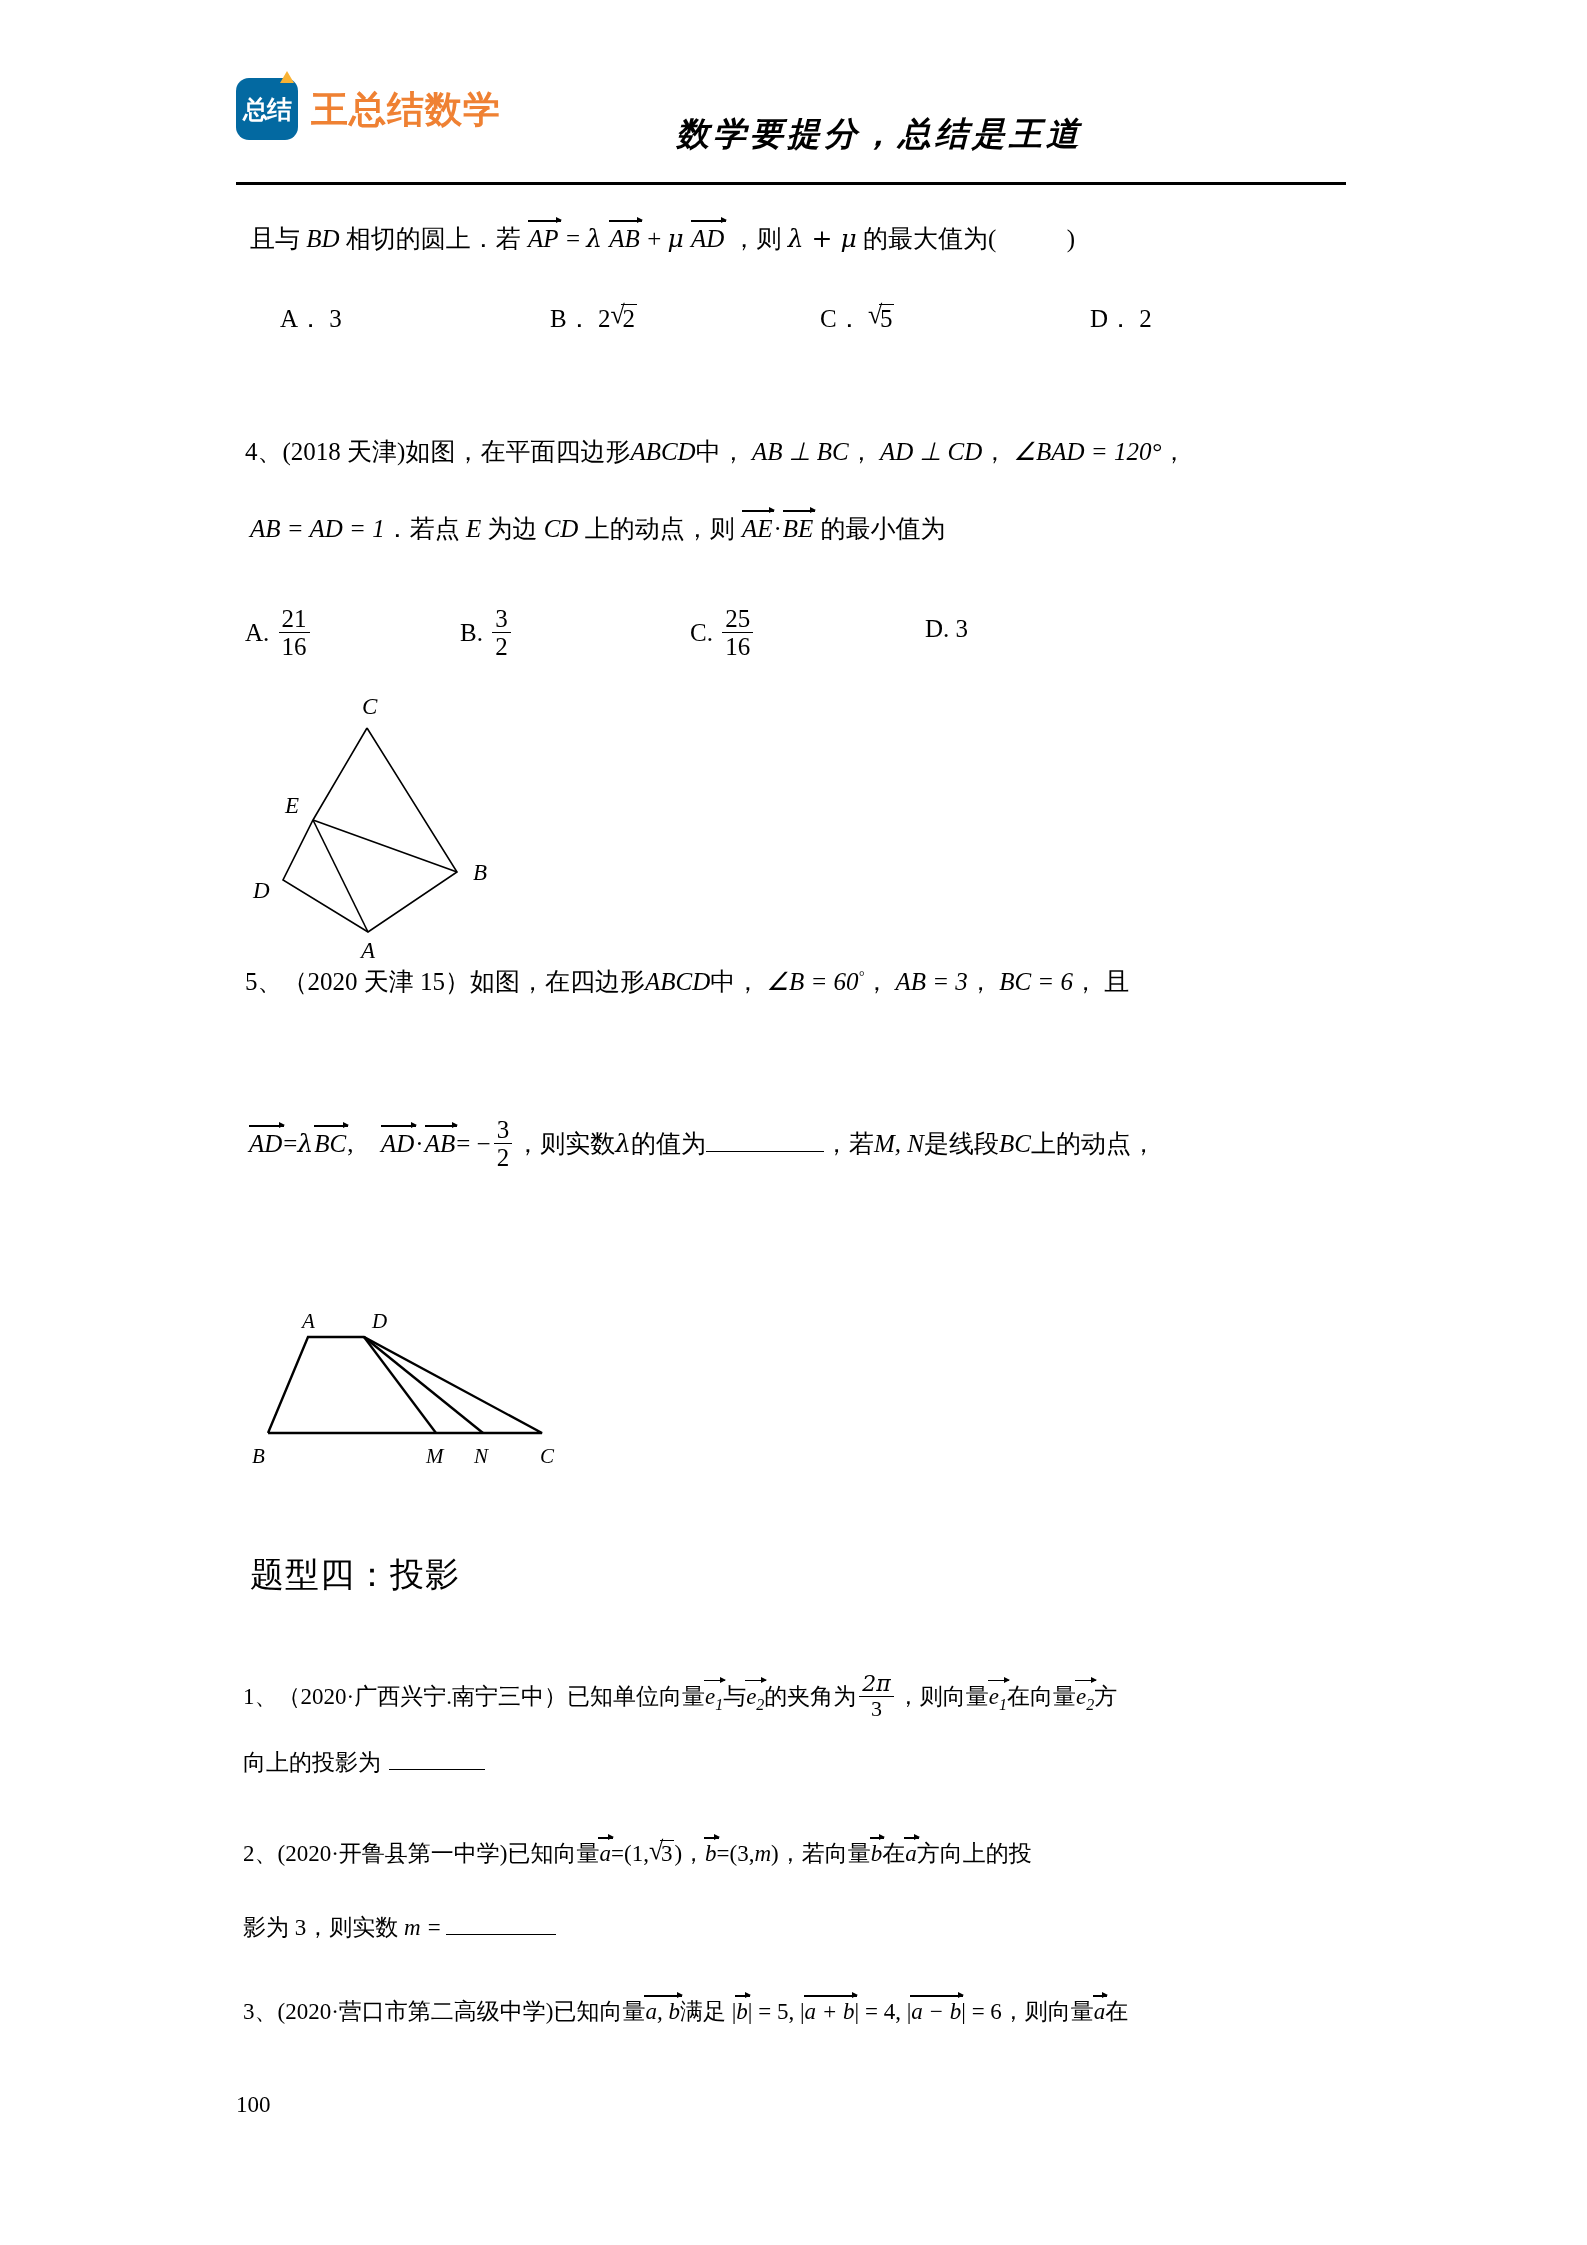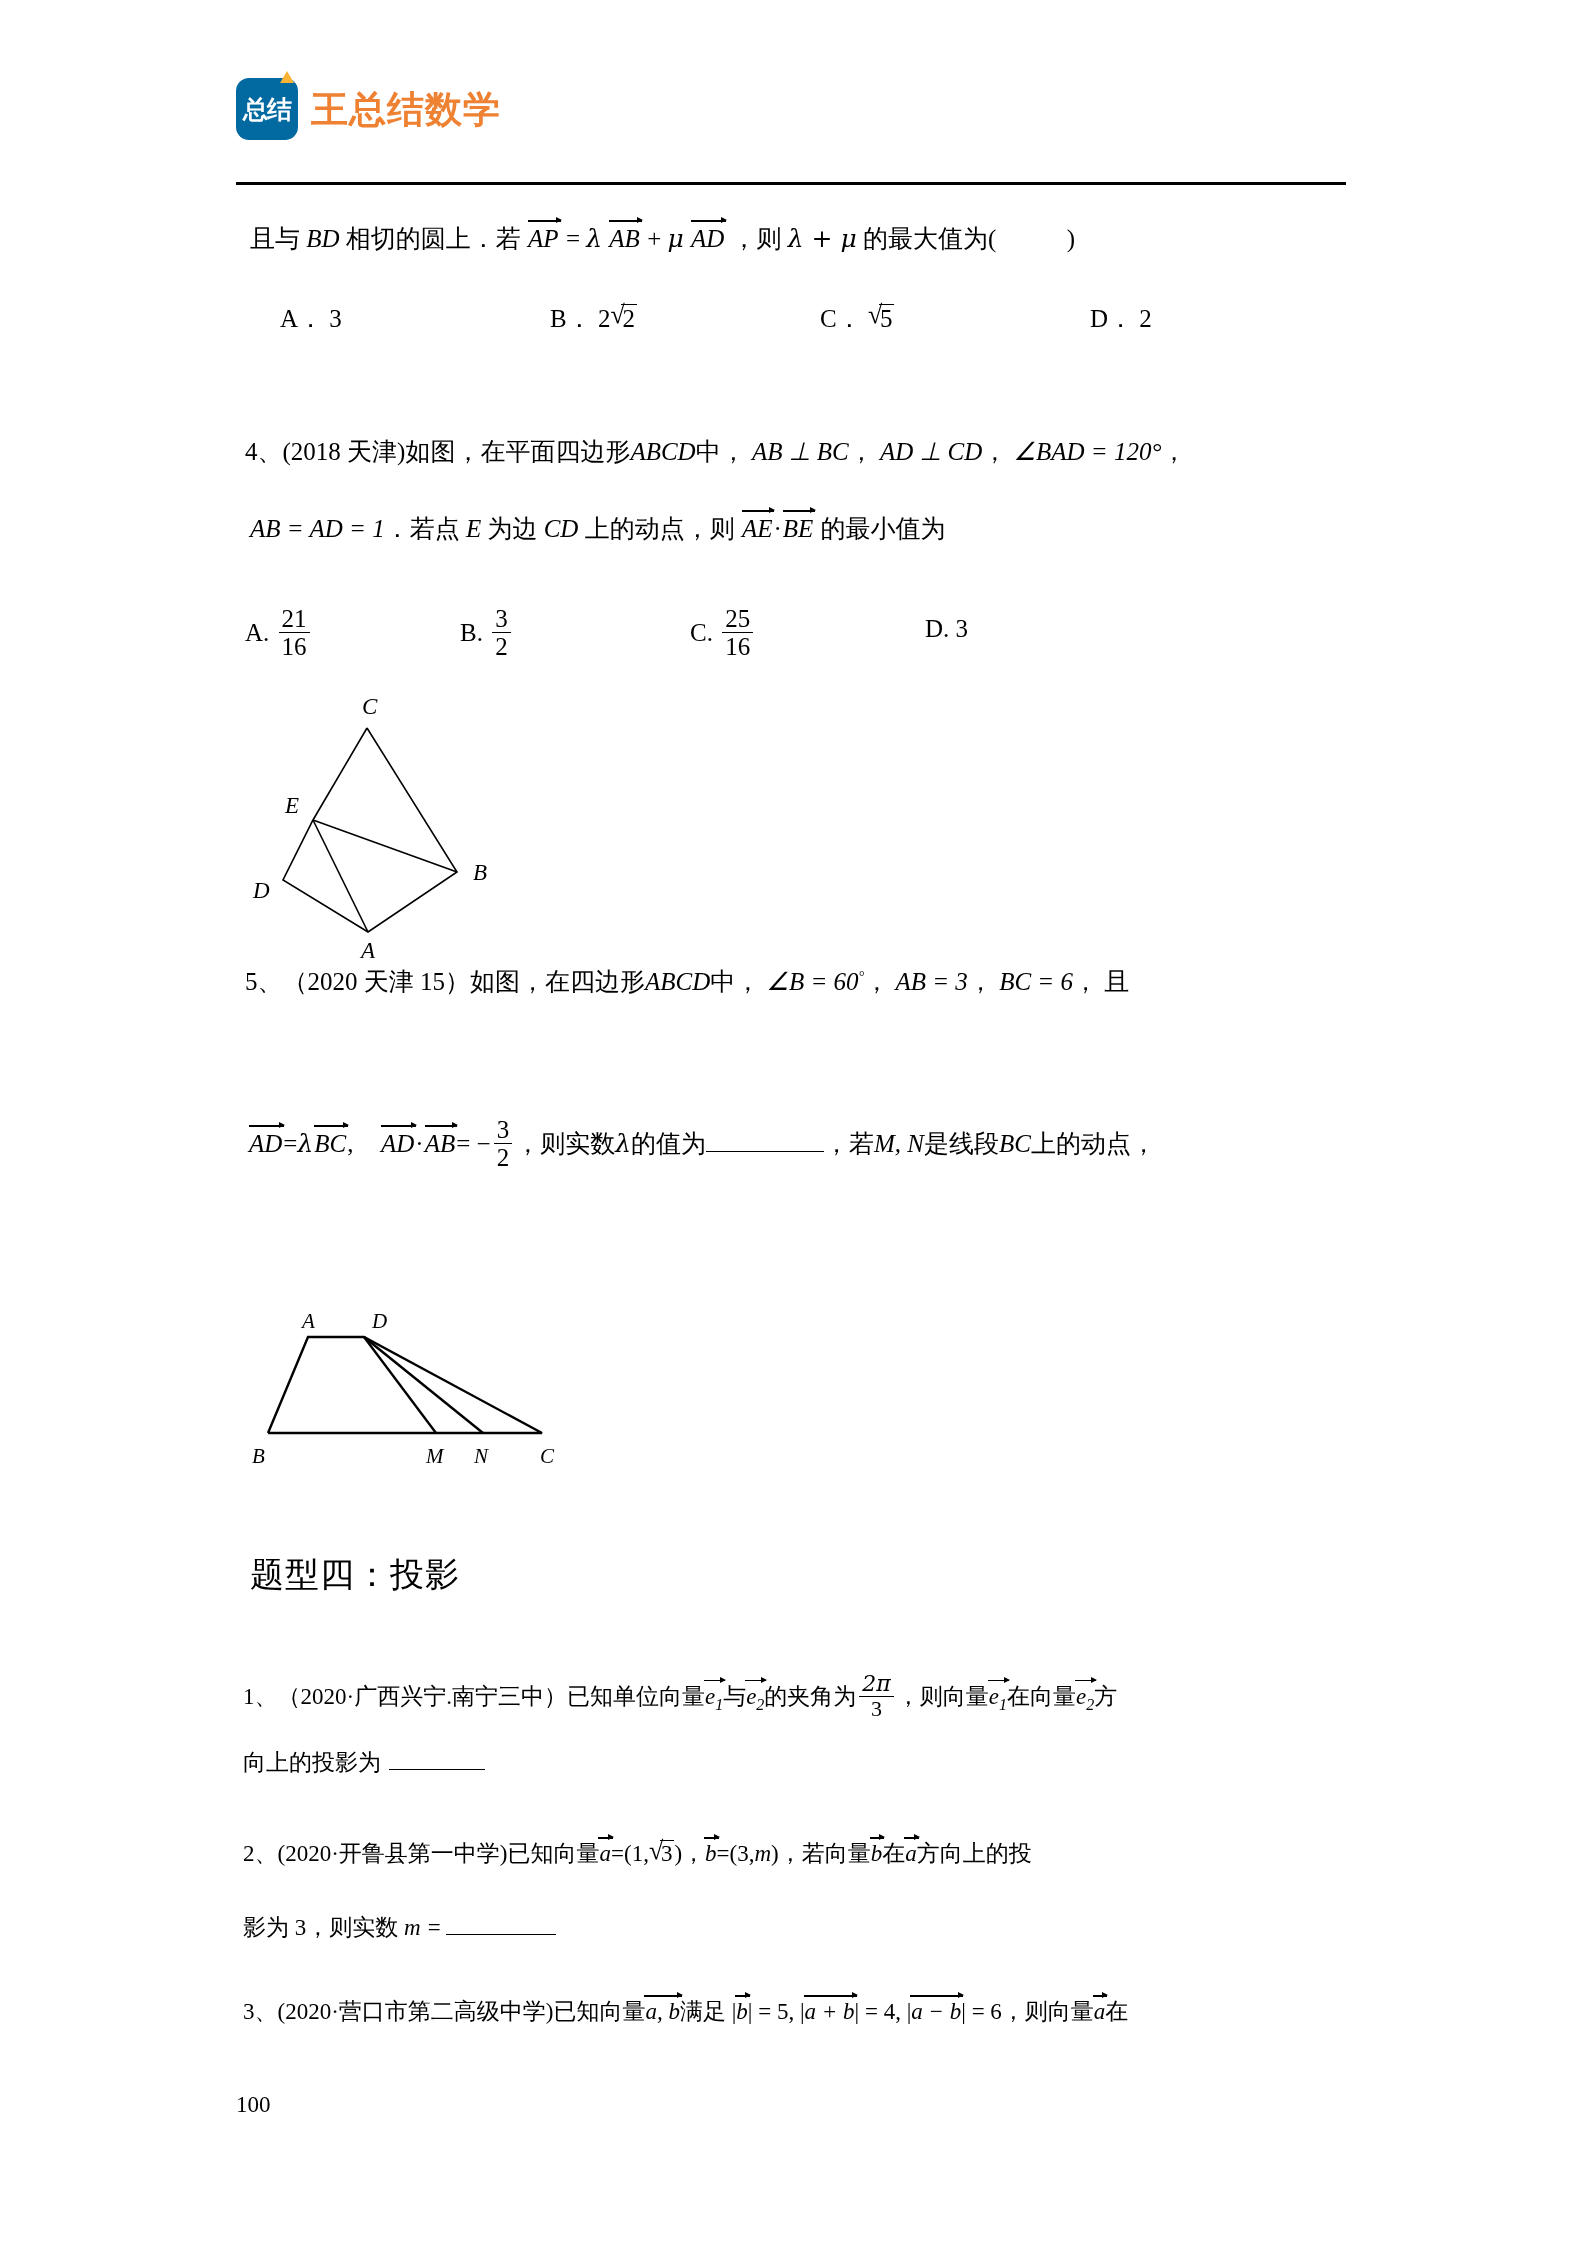--- a/index.html
+++ b/index.html
@@ -145,20 +145,21 @@
 </head>
 <body>
 
 <div class="page">
 
   <div class="header">
     <div class="logo-wrap">
       <div class="logo-badge">总结</div>
       <div class="logo-text">王总结数学</div>
     </div>
+    <div class="slogan">数学要提分，总结是王道</div>
   </div>
   <div class="header-rule"></div>
 
   <div class="line cn" style="left:250px; top:222px;">
     <span>且与</span>
     <span class="mi">BD</span>
     <span>相切的圆上．若</span>
     <span class="vec"><span class="v-inner">AP</span></span>
     <span class="mn">=</span>
     <span class="gk">λ</span>

